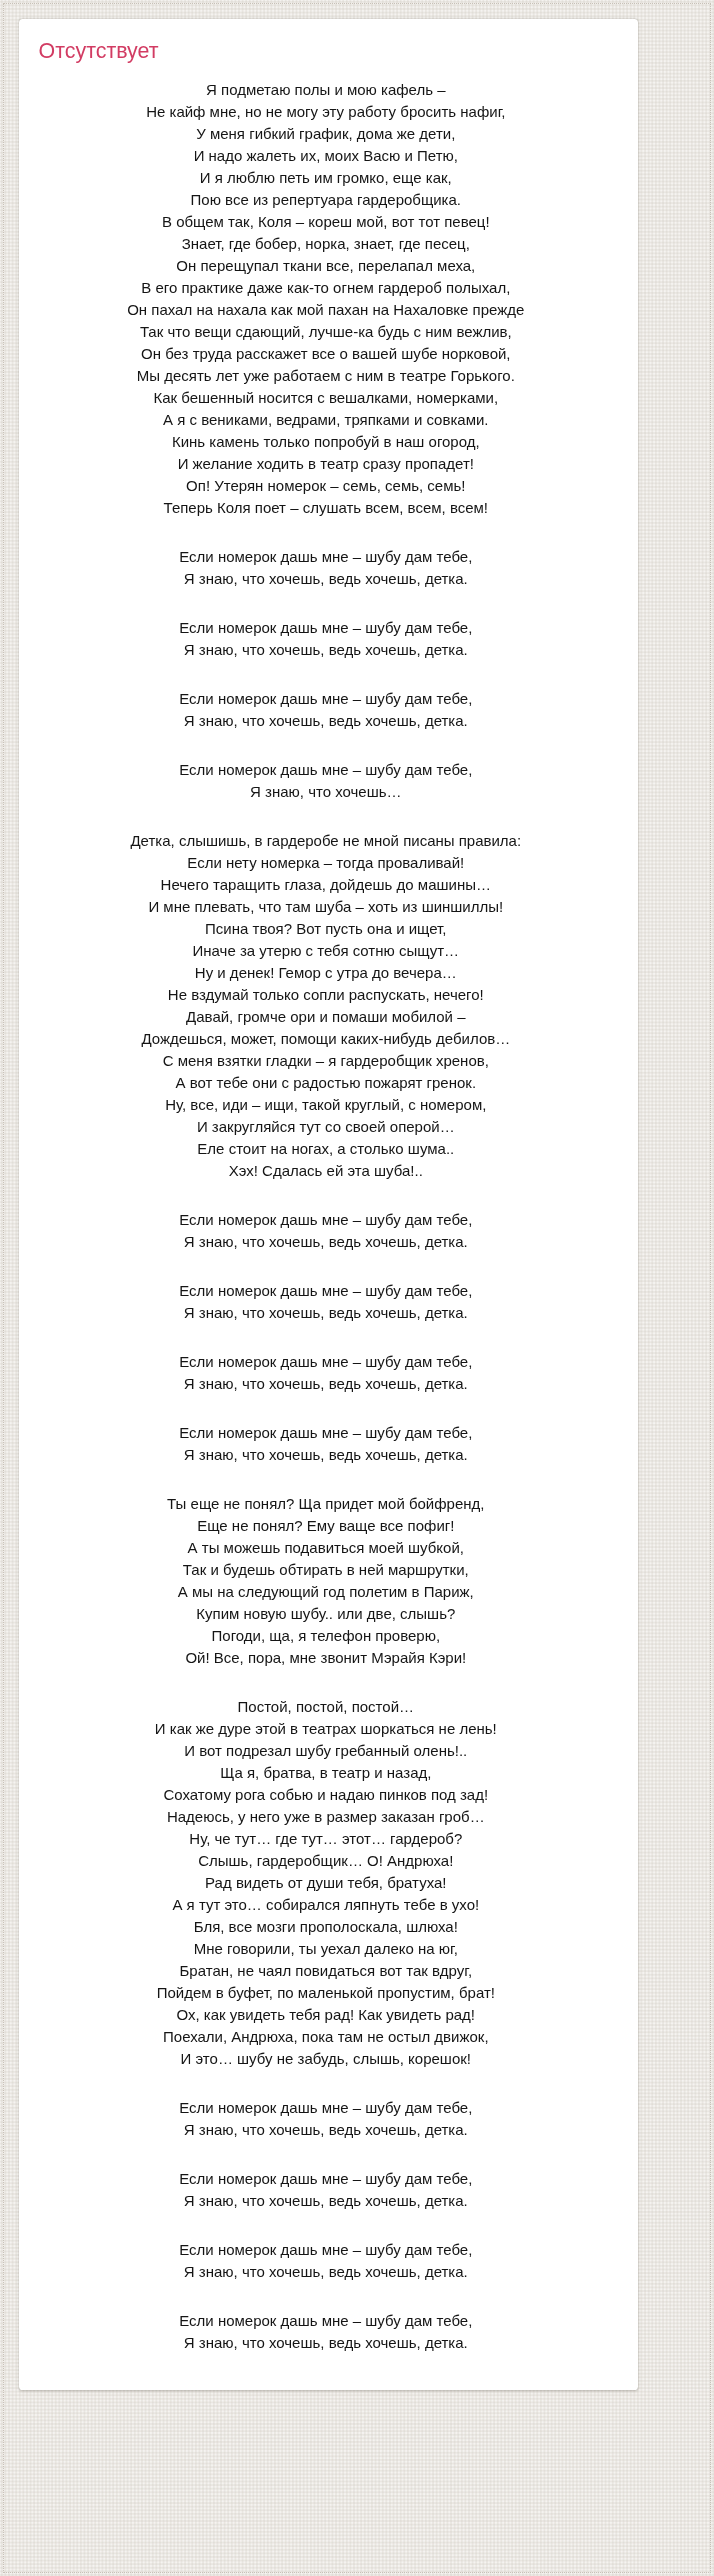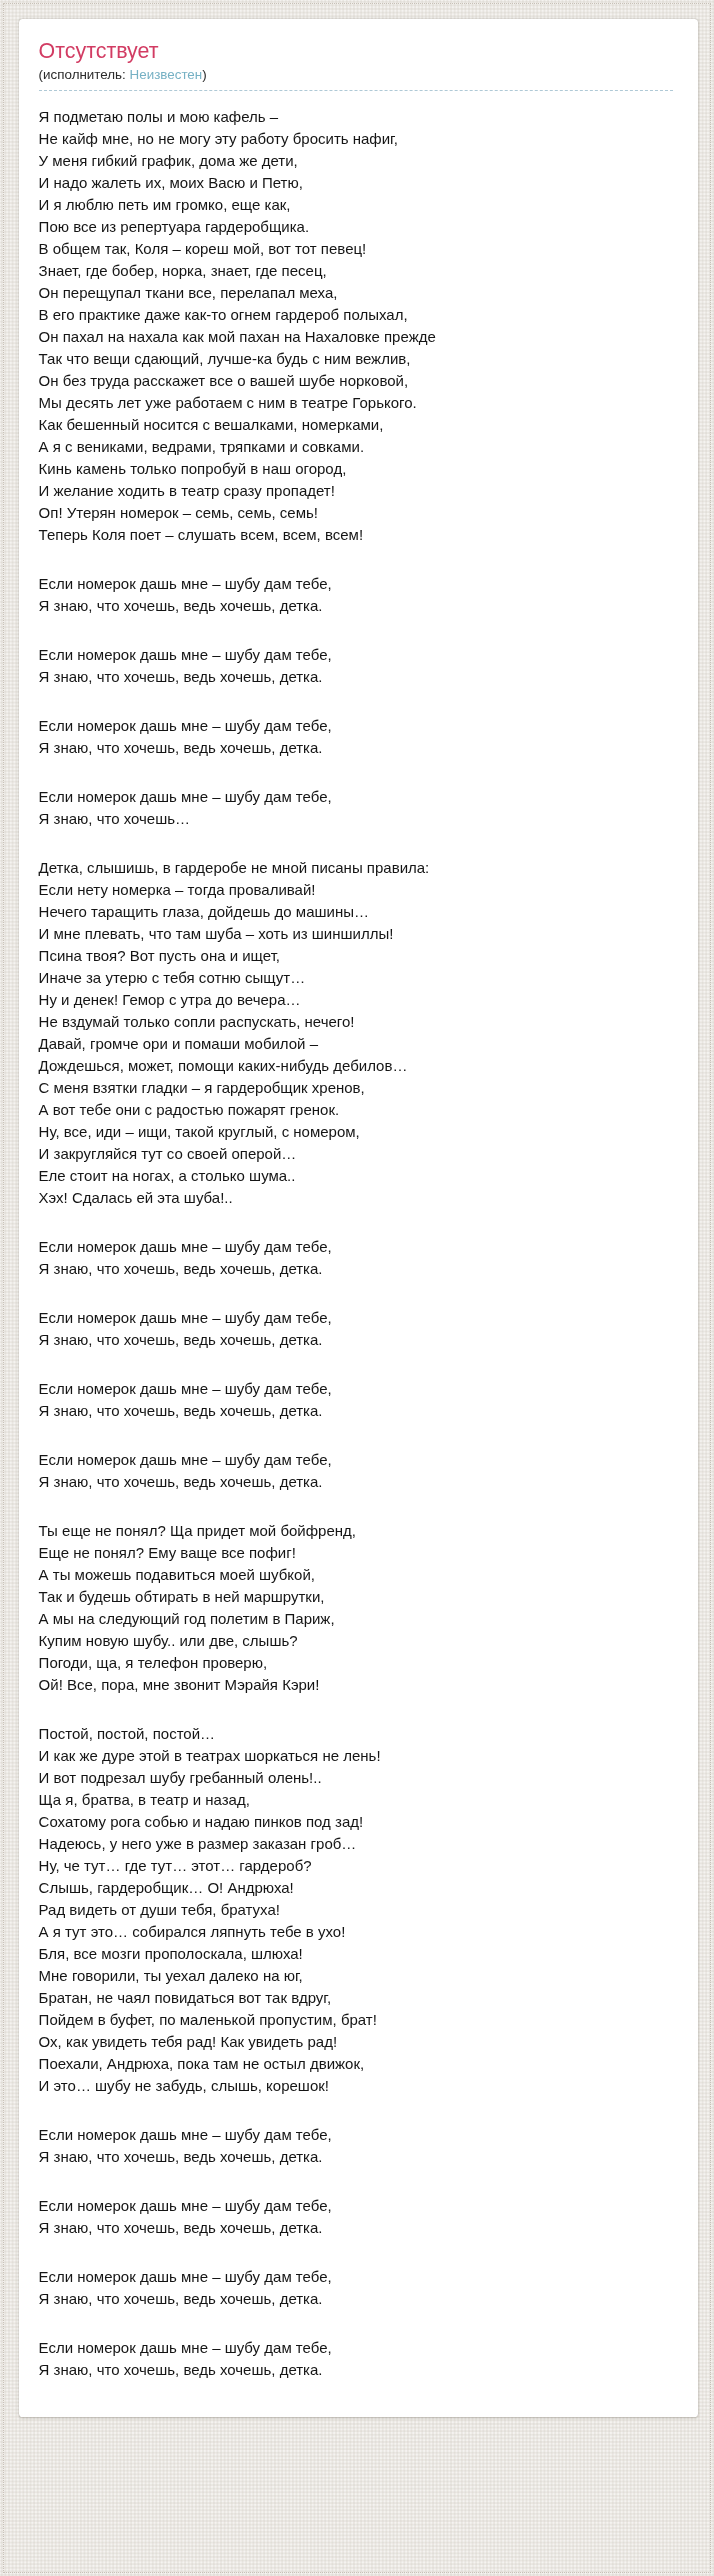--- a/index.html
+++ b/index.html
@@ -24,21 +24,21 @@
     position: absolute;
     inset: 2.7px;
     border: 0.9px dotted #c8c1b7;
     pointer-events: none;
     z-index: 3;
   }
   .card {
     position: absolute;
     left: 19px;
     top: 19px;
-    width: 679px;
+    width: 619px;
     box-sizing: border-box;
     background: #ffffff;
     border-radius: 3.6px;
     box-shadow: 0 0.9px 2.7px rgba(90,82,70,0.35), 0 0 0.9px rgba(90,82,70,0.25);
     padding: 19.6px 25px 36px 19.6px;
     z-index: 2;
   }
   .song-title {
     margin: 0 0 2.7px 0;
     font-size: 21.4px;
@@ -56,37 +56,37 @@
   .artist-link {
     color: #76b1c4;
     text-decoration: none;
     cursor: pointer;
   }
   .lyrics {
     margin-top: 15px;
     font-size: 15px;
     line-height: 22px;
     color: #151515;
+    text-align: center;
   }
   .lyrics p {
     margin: 0 0 27px 0;
   }
   .lyrics p:last-child {
     margin-bottom: 0;
   }
 </style>
 </head>
 <body>
 
 <div class="page-frame"></div>
 
 <div class="card">
   <h1 class="song-title">Отсутствует</h1>
 
-  <div class="artist-line"><span>(исполнитель: </span><a class="artist-link">Неизвестен</a><span>)</span></div>
 
   <div class="lyrics">
       <p>Я подметаю полы и мою кафель –<br>Не кайф мне, но не могу эту работу бросить нафиг,<br>У меня гибкий график, дома же дети,<br>И надо жалеть их, моих Васю и Петю,<br>И я люблю петь им громко, еще как,<br>Пою все из репертуара гардеробщика.<br>В общем так, Коля – кореш мой, вот тот певец!<br>Знает, где бобер, норка, знает, где песец,<br>Он перещупал ткани все, перелапал меха,<br>В его практике даже как-то огнем гардероб полыхал,<br>Он пахал на нахала как мой пахан на Нахаловке прежде<br>Так что вещи сдающий, лучше-ка будь с ним вежлив,<br>Он без труда расскажет все о вашей шубе норковой,<br>Мы десять лет уже работаем с ним в театре Горького.<br>Как бешенный носится с вешалками, номерками,<br>А я с вениками, ведрами, тряпками и совками.<br>Кинь камень только попробуй в наш огород,<br>И желание ходить в театр сразу пропадет!<br>Оп! Утерян номерок – семь, семь, семь!<br>Теперь Коля поет – слушать всем, всем, всем!</p>
       <p>Если номерок дашь мне – шубу дам тебе,<br>Я знаю, что хочешь, ведь хочешь, детка.</p>
       <p>Если номерок дашь мне – шубу дам тебе,<br>Я знаю, что хочешь, ведь хочешь, детка.</p>
       <p>Если номерок дашь мне – шубу дам тебе,<br>Я знаю, что хочешь, ведь хочешь, детка.</p>
       <p>Если номерок дашь мне – шубу дам тебе,<br>Я знаю, что хочешь…</p>
       <p>Детка, слышишь, в гардеробе не мной писаны правила:<br>Если нету номерка – тогда проваливай!<br>Нечего таращить глаза, дойдешь до машины…<br>И мне плевать, что там шуба – хоть из шиншиллы!<br>Псина твоя? Вот пусть она и ищет,<br>Иначе за утерю с тебя сотню сыщут…<br>Ну и денек! Гемор с утра до вечера…<br>Не вздумай только сопли распускать, нечего!<br>Давай, громче ори и помаши мобилой –<br>Дождешься, может, помощи каких-нибудь дебилов…<br>С меня взятки гладки – я гардеробщик хренов,<br>А вот тебе они с радостью пожарят гренок.<br>Ну, все, иди – ищи, такой круглый, с номером,<br>И закругляйся тут со своей оперой…<br>Еле стоит на ногах, а столько шума..<br>Хэх! Сдалась ей эта шуба!..</p>
       <p>Если номерок дашь мне – шубу дам тебе,<br>Я знаю, что хочешь, ведь хочешь, детка.</p>
       <p>Если номерок дашь мне – шубу дам тебе,<br>Я знаю, что хочешь, ведь хочешь, детка.</p>

